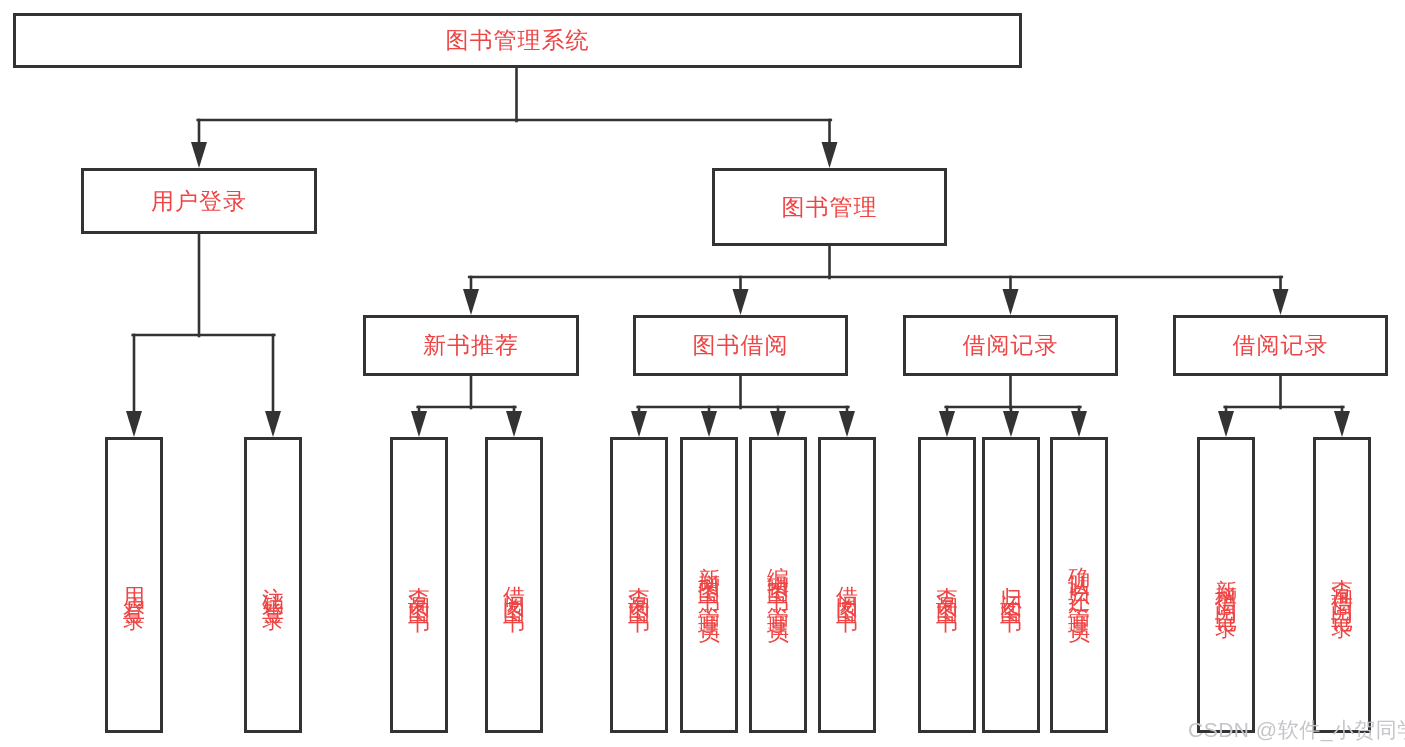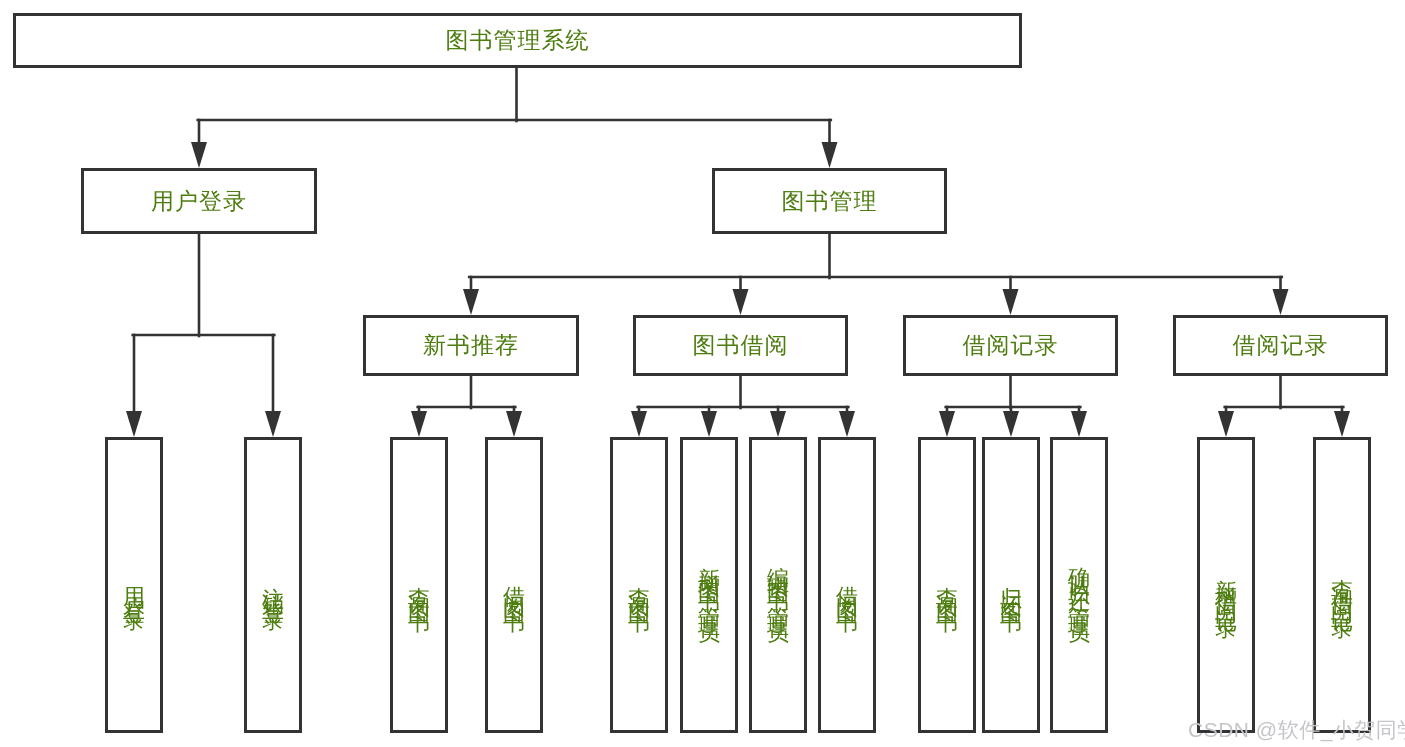--- a/index.html
+++ b/index.html
@@ -13,21 +13,21 @@
   .connector-layer{
     position:absolute;left:0;top:0;width:1405px;height:747px;
     pointer-events:none;
   }
   .node{
     position:absolute;
     box-sizing:border-box;
     background:#ffffff;
     border:3px solid #333333;
     display:flex;align-items:center;justify-content:center;
-    color:#4d7c0f;
+    color:#ef4444;
   }
   .hbox span{
     font-size:23px;
     letter-spacing:1px;
     white-space:nowrap;
   }
   .vbox span{
     writing-mode:vertical-rl;
     text-orientation:mixed;
     font-size:22px;
@@ -104,21 +104,21 @@
       <polygon points="1334,411 1350,411 1342,437" fill="#333333"></polygon>
     </svg>
 
   <div class="node hbox" style="left:13px;top:13px;width:1009px;height:55px">
     <span>图书管理系统</span>
   </div>
 
   <div class="node hbox" style="left:81px;top:168px;width:236px;height:66px">
     <span>用户登录</span>
   </div>
-  <div class="node hbox" style="left:712px;top:168px;width:235px;height:66px">
+  <div class="node hbox" style="left:712px;top:168px;width:235px;height:78px">
     <span>图书管理</span>
   </div>
 
   <div class="node hbox" style="left:363px;top:315px;width:216px;height:61px">
     <span>新书推荐</span>
   </div>
   <div class="node hbox" style="left:633px;top:315px;width:215px;height:61px">
     <span>图书借阅</span>
   </div>
   <div class="node hbox" style="left:903px;top:315px;width:215px;height:61px">

